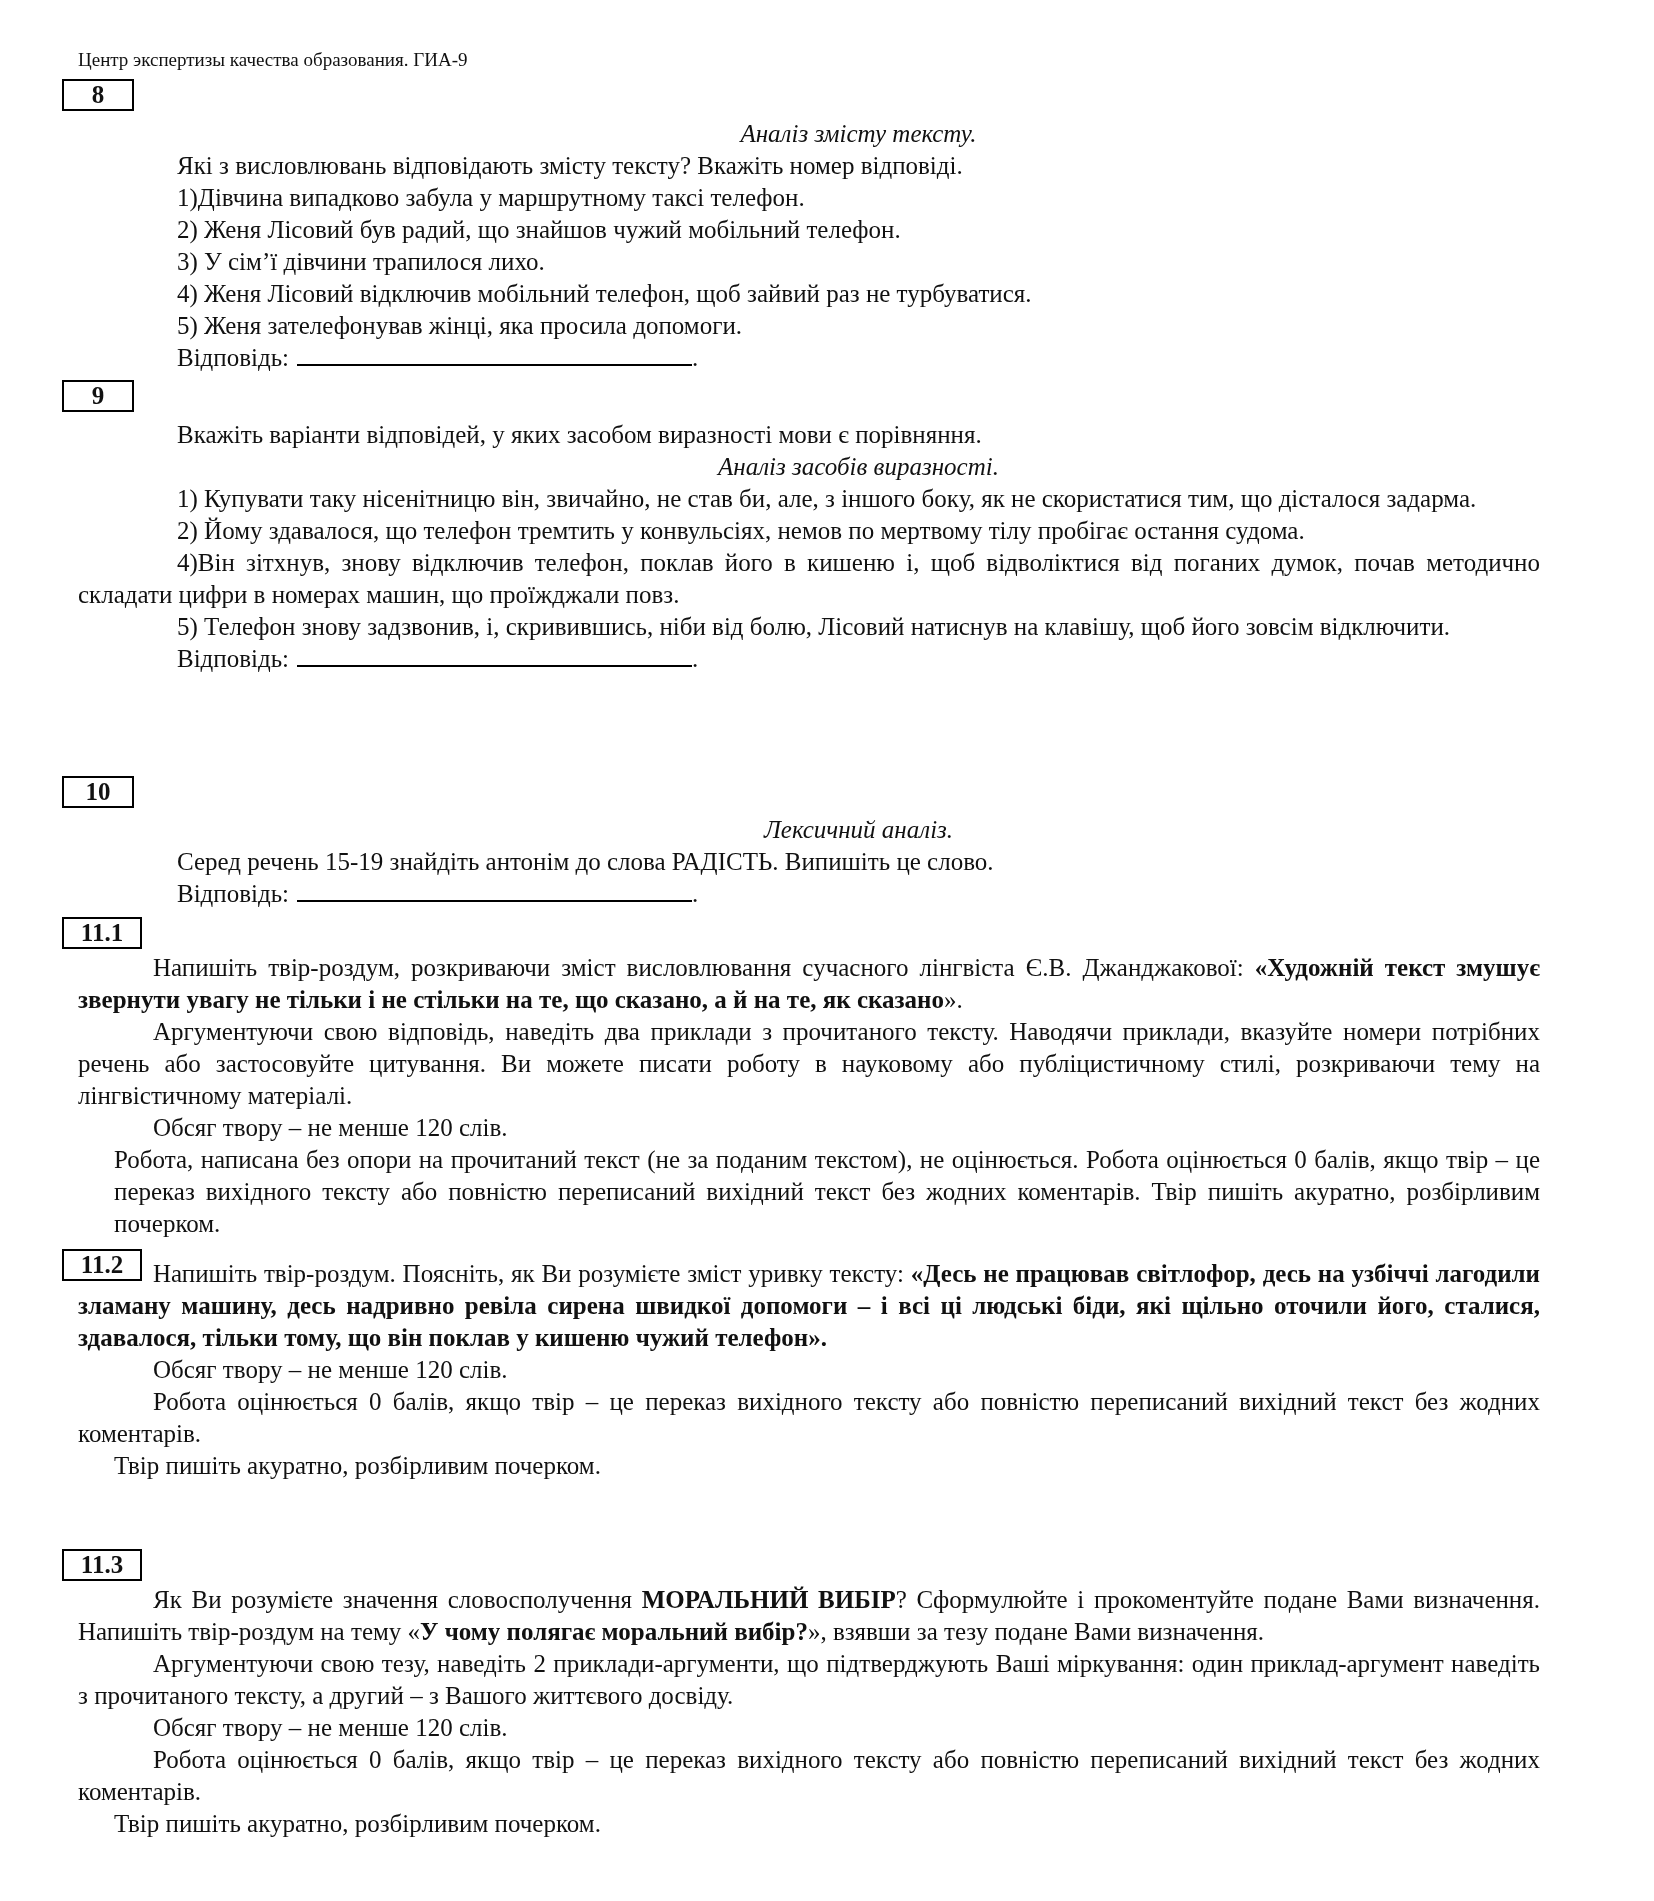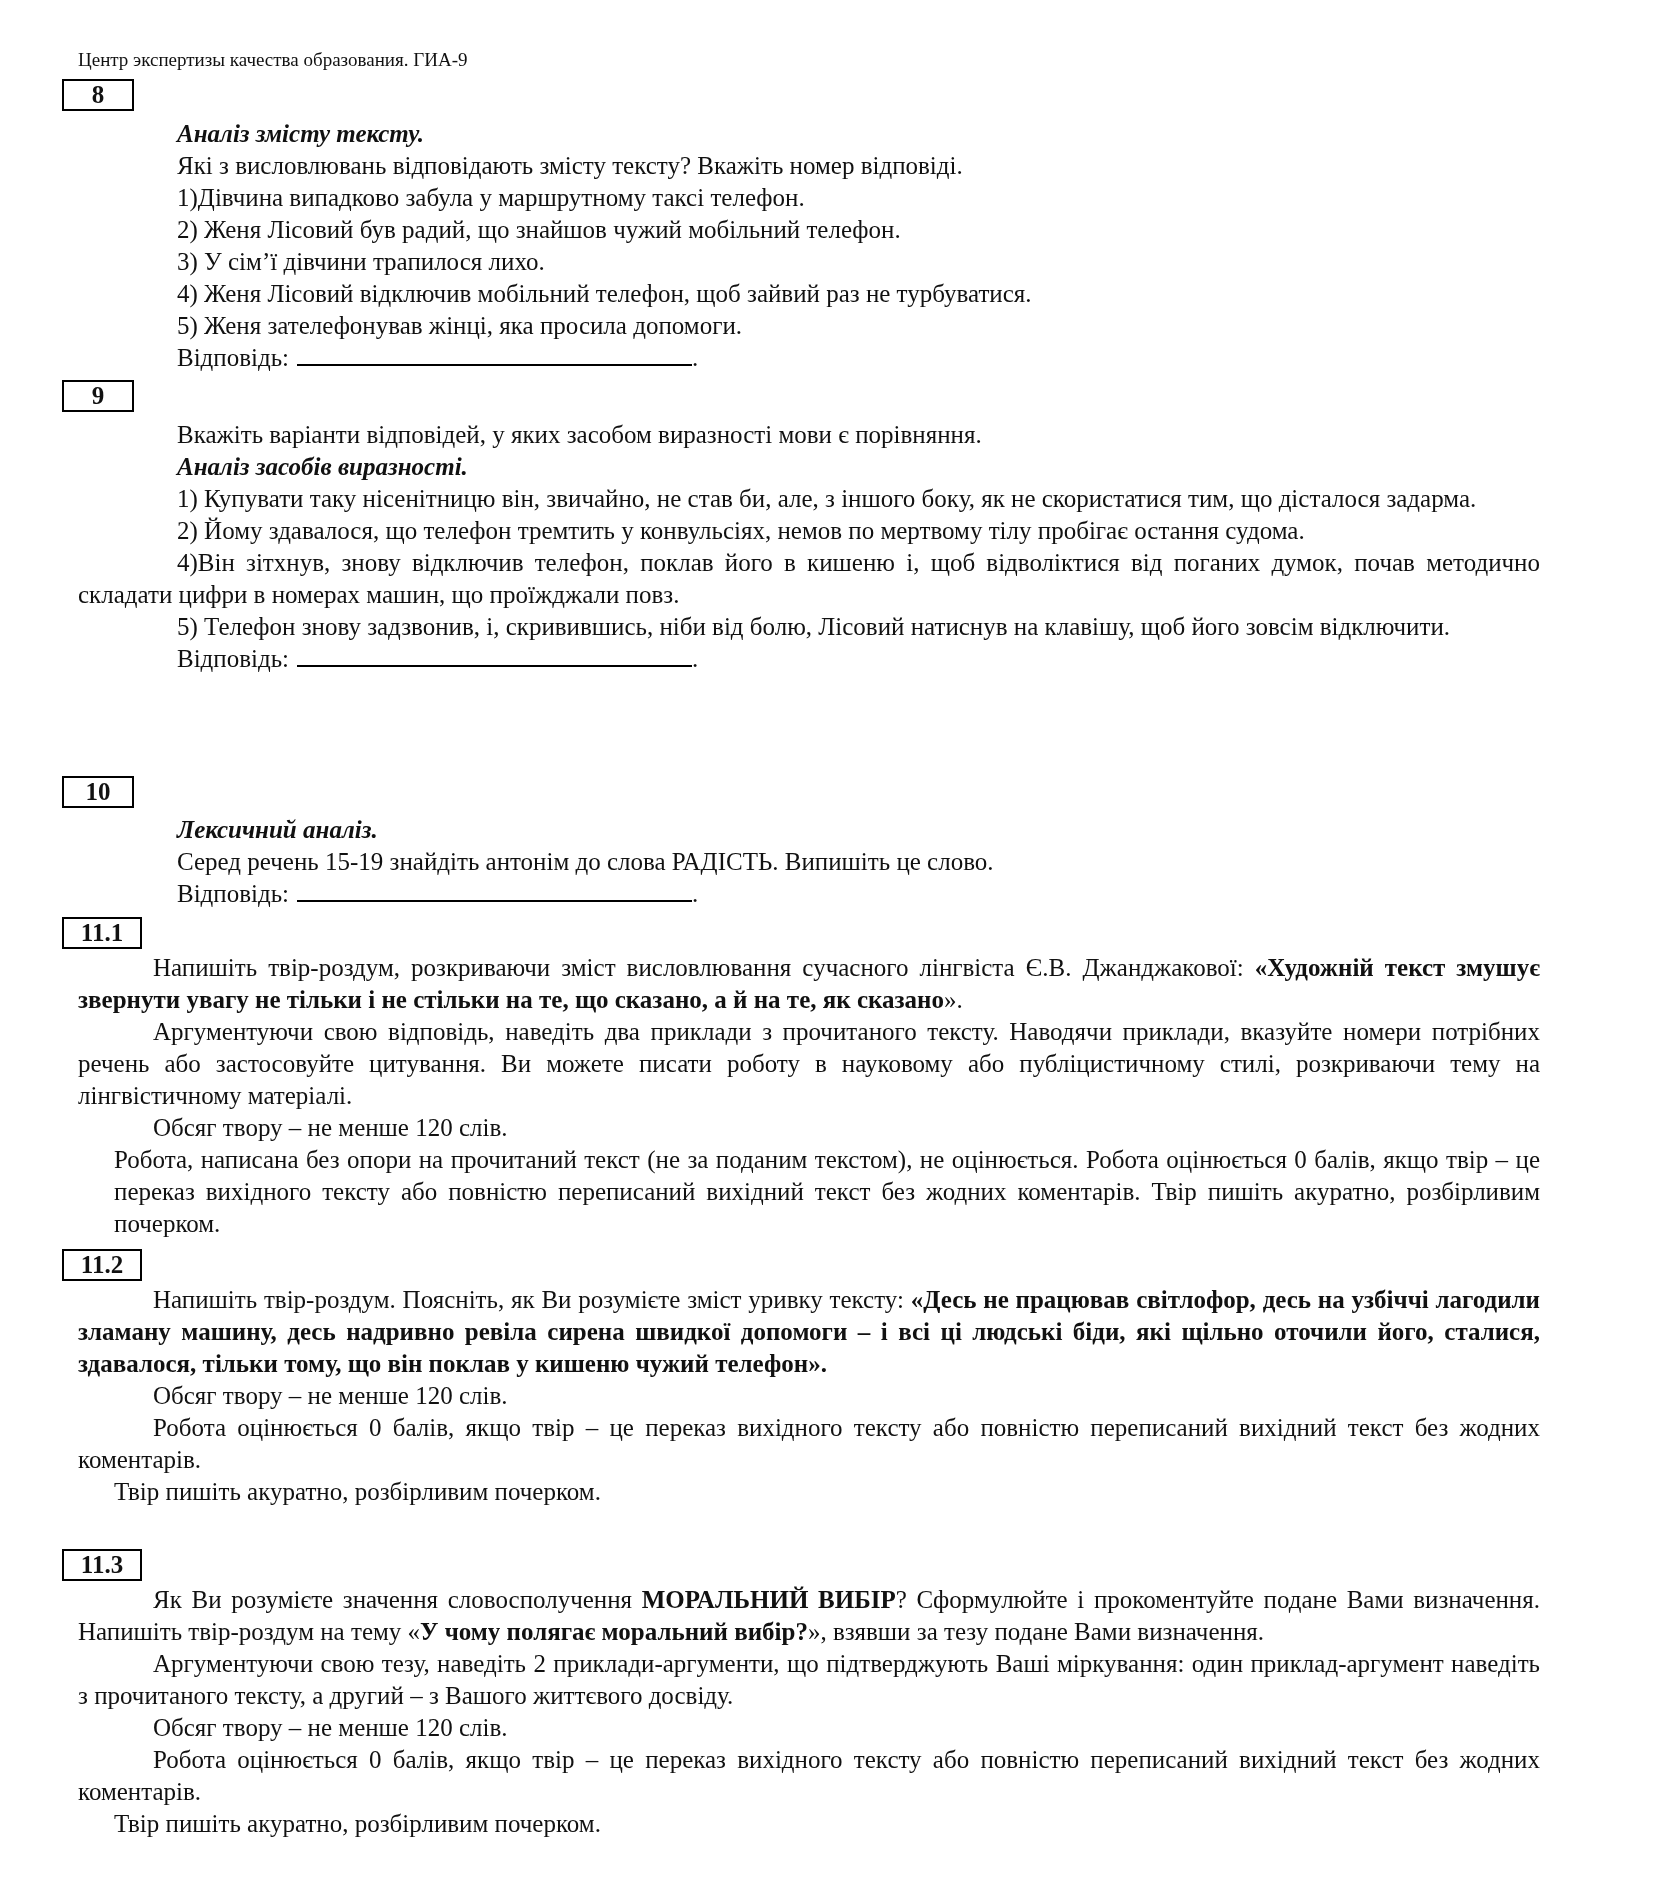--- a/index.html
+++ b/index.html
@@ -14,21 +14,21 @@
     border: 2.5px solid #000; box-sizing: border-box;
     font-weight: bold; font-size: 25px; line-height: 27px; text-align: center;
   }
   .qbox.w1 { width: 72px; }
   .qbox.w2 { width: 80px; }
   .section { position: absolute; left: 78px; width: 1462px; line-height: 32px; }
   .ind { padding-left: 99px; }
   .para { text-indent: 75px; text-align: justify; text-align-last: left; }
   .para-j { text-indent: 99px; text-align: justify; text-align-last: left; }
   .plain { text-align: justify; text-align-last: left; margin-left: 36px; }
-  .title-i { font-style: italic; font-weight: bold; }
+  .title-i { font-style: italic; font-weight: normal; text-align: center; }
   b { font-weight: bold; }
   .answer-line { display: inline-block; width: 395px; border-bottom: 2px solid #000; height: 22px; vertical-align: baseline; margin-left: 8px; }
 </style>
 </head>
 <body>
 
 <div class="page-header">Центр экспертизы качества образования. ГИА-9</div>
 
 <div class="qbox w1" style="top:79px">8</div>
 <div class="section" style="top:118px">
@@ -68,21 +68,21 @@
 
 <div class="qbox w2" style="top:917px">11.1</div>
 <div class="section" style="top:952px">
   <div class="para"><span>Напишіть твір-роздум, розкриваючи зміст висловлювання сучасного лінгвіста Є.В. Джанджакової: </span><b>«Художній текст змушує звернути увагу не тільки і не стільки на те, що сказано, а й на те, як сказано</b><span>».</span></div>
   <div class="para">Аргументуючи свою відповідь, наведіть два приклади з прочитаного тексту. Наводячи приклади, вказуйте номери потрібних речень або застосовуйте цитування. Ви можете писати роботу в науковому або публіцистичному стилі, розкриваючи тему на лінгвістичному матеріалі.</div>
   <div class="para">Обсяг твору – не менше 120 слів.</div>
   <div class="plain">Робота, написана без опори на прочитаний текст (не за поданим текстом), не оцінюється. Робота оцінюється 0 балів, якщо твір – це переказ вихідного тексту або повністю переписаний вихідний текст без жодних коментарів. Твір пишіть акуратно, розбірливим почерком.</div>
 </div>
 
 <div class="qbox w2" style="top:1249px">11.2</div>
-<div class="section" style="top:1284px">
+<div class="section" style="top:1258px">
   <div class="para"><span>Напишіть твір-роздум. Поясніть, як Ви розумієте зміст уривку тексту: </span><b>«Десь не працював світлофор, десь на узбіччі лагодили зламану машину, десь надривно ревіла сирена швидкої допомоги – і всі ці людські біди, які щільно оточили його, сталися, здавалося, тільки тому, що він поклав у кишеню чужий телефон».</b></div>
   <div class="para">Обсяг твору – не менше 120 слів.</div>
   <div class="para">Робота оцінюється 0 балів,  якщо твір – це переказ вихідного тексту або повністю переписаний вихідний текст без жодних коментарів.</div>
   <div class="plain">Твір пишіть акуратно, розбірливим почерком.</div>
 </div>
 
 <div class="qbox w2" style="top:1549px">11.3</div>
 <div class="section" style="top:1584px">
   <div class="para"><span>Як Ви розумієте значення словосполучення </span><b>МОРАЛЬНИЙ ВИБІР</b><span>? Сформулюйте і прокоментуйте подане Вами визначення. Напишіть твір-роздум на тему «</span><b>У чому полягає моральний вибір?</b><span>», взявши за тезу подане Вами визначення.</span></div>
   <div class="para">Аргументуючи свою тезу, наведіть 2 приклади-аргументи, що підтверджують Ваші міркування: один приклад-аргумент наведіть з прочитаного тексту, а другий – з Вашого життєвого досвіду.</div>

